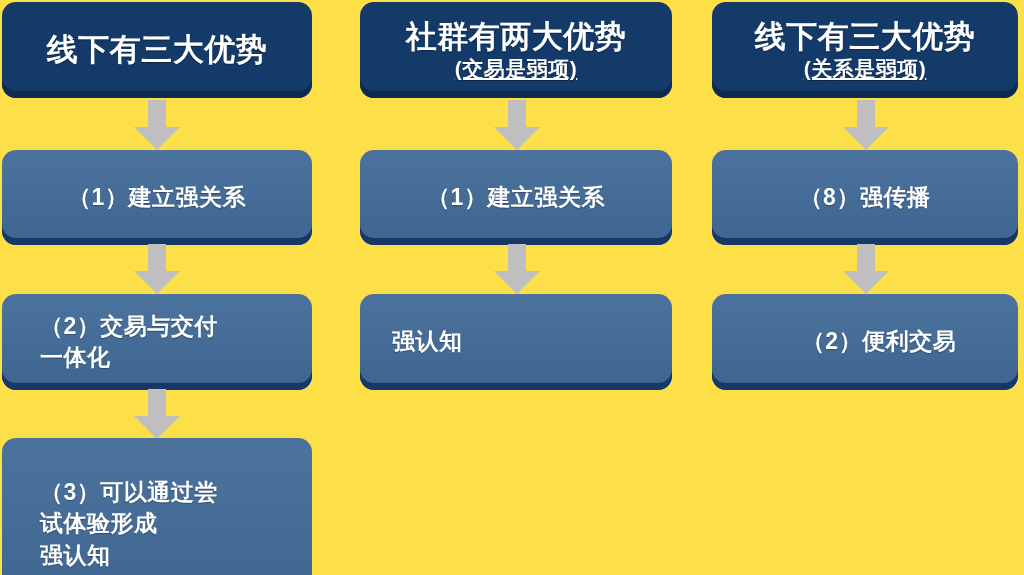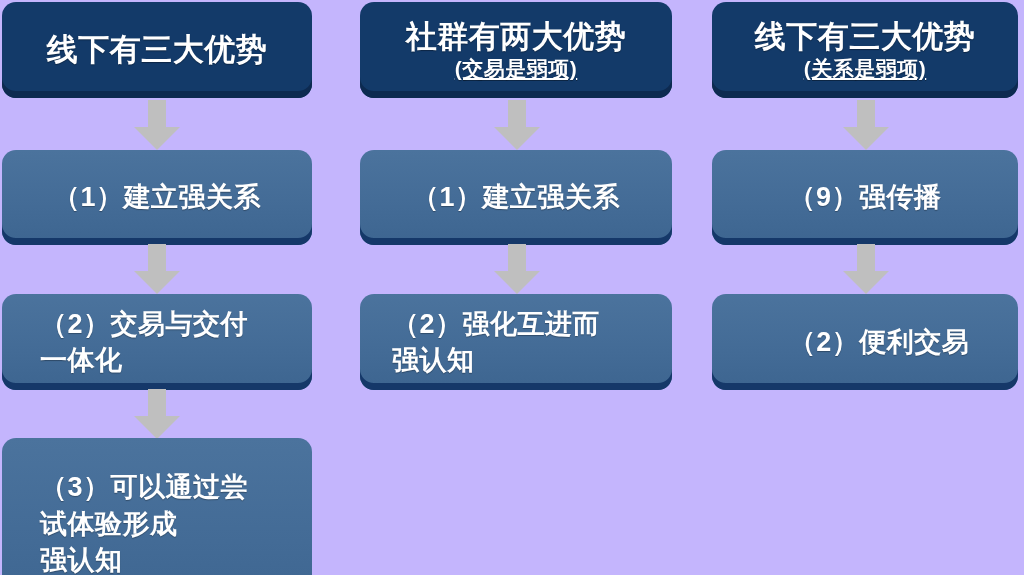--- a/index.html
+++ b/index.html
@@ -11,21 +11,21 @@
     width: 1024px;
     height: 575px;
     overflow: hidden;
     font-family: "Liberation Sans", "DejaVu Sans", sans-serif;
   }
 
   #canvas {
     position: relative;
     width: 1024px;
     height: 575px;
-    background: #c4b5fd;
+    background: #fde047;
   }
 
   .col {
     position: absolute;
     top: 0;
     height: 575px;
   }
 
   
   .box {
@@ -73,21 +73,21 @@
     font-size: 21px;
     line-height: 1.2;
     font-weight: bold;
     margin-top: 1px;
     text-shadow: 0 1px 1px rgba(0,0,0,0.35);
     text-decoration: underline;
   }
 
   .body-text {
     display: block;
-    font-size: 27px;
+    font-size: 23px;
     line-height: 1.35;
     font-weight: bold;
     text-shadow: 0 1px 1px rgba(0,0,0,0.3);
   }
 
   .body-text.ml {
     text-align: left;
     padding-left: 28px;
   }
   .body-text.ml2 {
@@ -178,21 +178,20 @@
     </div>
 
     <div class="arrow" style="left:131px; top:244px;">
       <svg width="52" height="52" viewBox="0 0 52 52" aria-hidden="true">
         <polygon points="17,0 35,0 35,27 49,27 26,50 3,27 17,27" fill="#BFBFBF"></polygon>
       </svg>
     </div>
 
     <div class="box body" style="left:0px; top:294px; width:312px; height:96px;">
       <div class="inner">
-        <span class="body-text ml2">（2）强化互进而</span>
         <span class="body-text ml2">强认知</span>
       </div>
     </div>
   </div>
 
   <div class="col" style="left:712px; width:306px;">
 
     <div class="box header" style="left:0px; top:2px; width:306px; height:96px;">
       <div class="inner">
         <span class="title-line">线下有三大优势</span>
@@ -201,21 +200,21 @@
     </div>
 
     <div class="arrow" style="left:128px; top:100px;">
       <svg width="52" height="52" viewBox="0 0 52 52" aria-hidden="true">
         <polygon points="17,0 35,0 35,27 49,27 26,50 3,27 17,27" fill="#BFBFBF"></polygon>
       </svg>
     </div>
 
     <div class="box body" style="left:0px; top:150px; width:306px; height:95px;">
       <div class="inner">
-        <span class="body-text">（9）强传播</span>
+        <span class="body-text">（8）强传播</span>
       </div>
     </div>
 
     <div class="arrow" style="left:128px; top:244px;">
       <svg width="52" height="52" viewBox="0 0 52 52" aria-hidden="true">
         <polygon points="17,0 35,0 35,27 49,27 26,50 3,27 17,27" fill="#BFBFBF"></polygon>
       </svg>
     </div>
 
     <div class="box body" style="left:0px; top:294px; width:306px; height:96px;padding-left:28px;">

